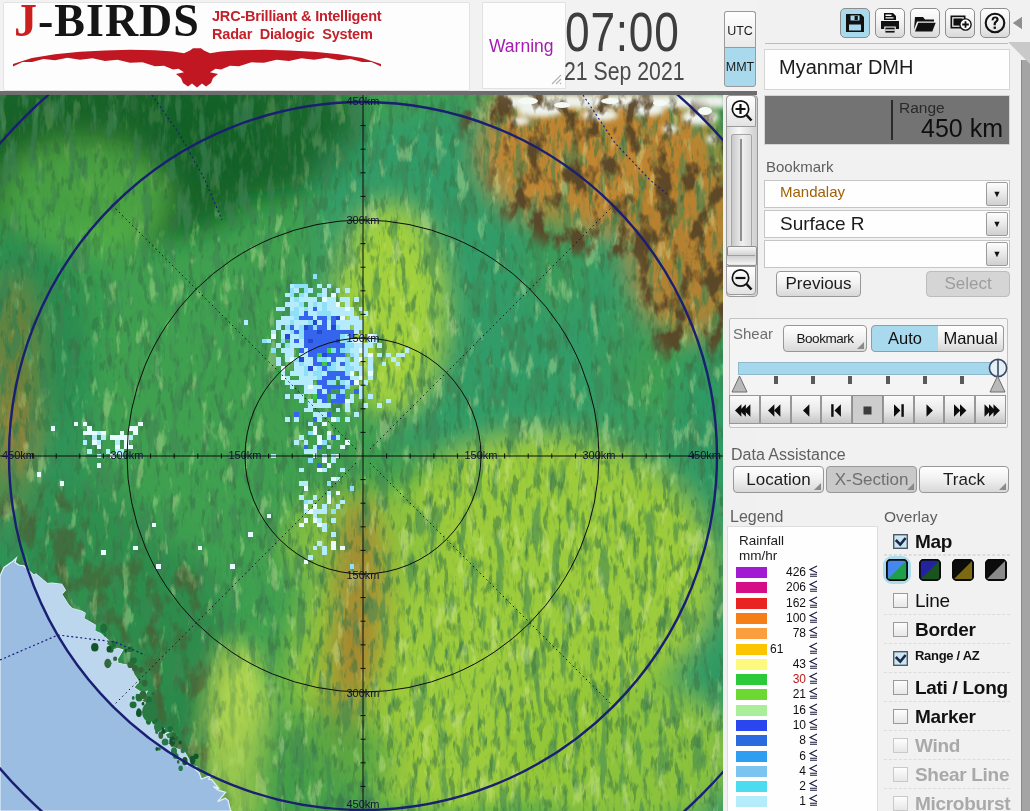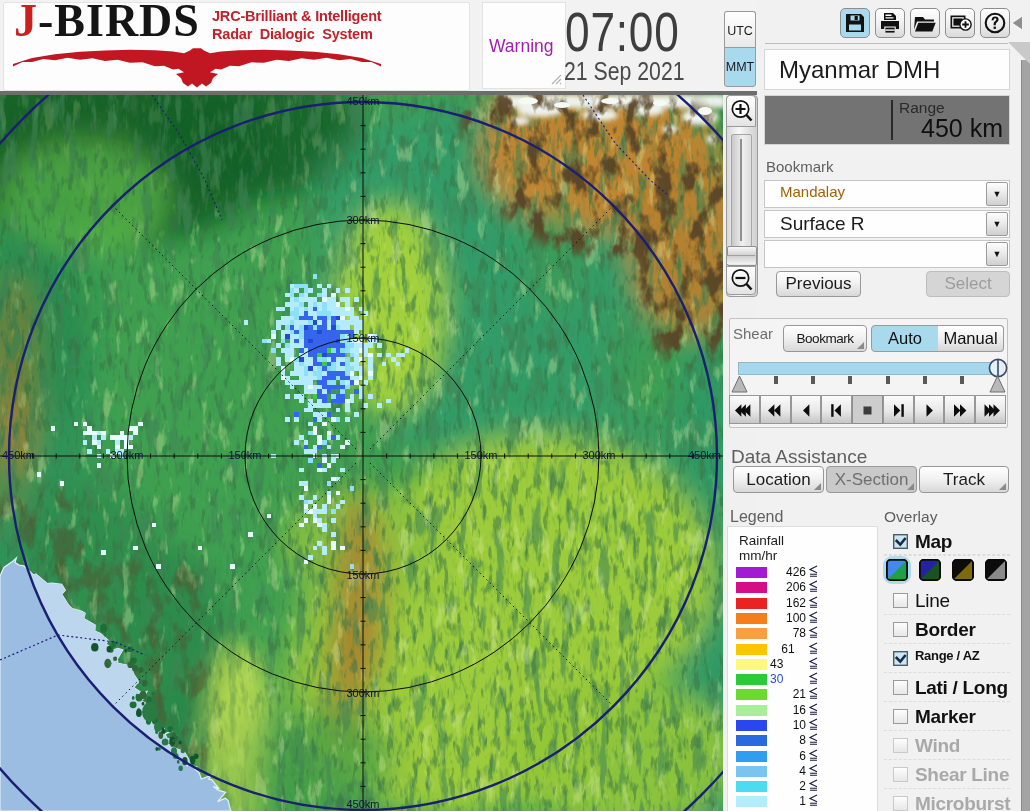--- a/index.html
+++ b/index.html
@@ -63,21 +63,21 @@
       <rect x="12.6" y="17.6" width="2.3" height="2.3" fill="#111"></rect>
     </svg></div>
 <div class="abs" style="left:1013px;top:17px;width:0;height:0;border-top:6px solid transparent;border-bottom:6px solid transparent;border-right:9px solid #8f8f8f"></div>
 <div class="abs" style="left:1021px;top:60px;width:9px;height:751px;background:#a4a4a4;border-left:1px solid #8a8a8a"></div>
 <svg class="abs" style="left:1008px;top:42px" width="22" height="22">
     <path d="M0,0 L22,22 L22,0 Z" fill="#c9c9c9"></path>
   </svg>
 <div class="abs" style="left:1013px;top:17px;width:0;height:0;border-top:6px solid transparent;border-bottom:6px solid transparent;border-right:9px solid #8f8f8f"></div>
 <div class="abs" style="left:765px;top:43px;width:243px;height:1px;background:#bdbdbd"></div>
 <div class="abs" style="left:764px;top:49px;width:244px;height:39px;background:#fefefe;border:1px solid #d5d5d5">
- <div class="abs" style="left:14px;top:6px;font-size:24px;color:#1c1c1c">Myanmar DMH</div>
+ <div class="abs" style="left:14px;top:6px;font-size:20px;color:#1c1c1c">Myanmar DMH</div>
 </div>
 <div class="abs" style="left:764px;top:95px;width:244px;height:48px;background:#737373;border:1px solid #d5d5d5">
  <div class="abs" style="left:126px;top:4px;width:1.5px;height:40px;background:#2a2a2a"></div>
  <div class="abs" style="left:134px;top:3px;font-size:15.5px;color:#2a2a2a">Range</div>
  <div class="abs" style="right:6px;top:18px;font-size:25px;color:#0f0f0f">450 km</div>
 </div>
 <div class="abs" style="left:766px;top:158px;font-size:15px;color:#5f5f5f">Bookmark</div>
 <div class="abs" style="left:764px;top:180px;width:244px;height:26px;background:#fefefe;border:1px solid #c6c6c6">
     <div class="abs" style="left:15px;top:2px;font-size:15px;color:#a16207">Mandalay</div>
     <div class="abs btnflat" style="right:1px;top:1px;width:20px;height:22px;border-radius:2px;text-align:center;font-size:9px;color:#111;line-height:22px">▼</div>
@@ -143,21 +143,21 @@
     </svg></div>
 <div class="abs" style="left:944px;top:395px;width:31px;height:29px;background:linear-gradient(#fbfbfb,#e8e8e8 55%,#c6c6c6);border:1px solid #979797;box-sizing:border-box"><svg width="29" height="29" viewBox="0 0 29 29">
       <path d="M15.4,14.5 L9,8.2 L9,20.8 Z" fill="#0d0d0d"></path>
       <path d="M21.4,14.5 L15,8.2 L15,20.8 Z" fill="#0d0d0d"></path>
     </svg></div>
 <div class="abs" style="left:975px;top:395px;width:31px;height:29px;background:linear-gradient(#fbfbfb,#e8e8e8 55%,#c6c6c6);border:1px solid #979797;box-sizing:border-box"><svg width="29" height="29" viewBox="0 0 29 29">
       <path d="M14.9,14.5 L8.5,8.2 L8.5,20.8 Z" fill="#0d0d0d"></path>
       <path d="M19.4,14.5 L13,8.2 L13,20.8 Z" fill="#0d0d0d"></path>
       <path d="M23.9,14.5 L17.5,8.2 L17.5,20.8 Z" fill="#0d0d0d"></path>
     </svg></div>
-<div class="abs" style="left:731px;top:446px;font-size:19px;color:#5f5f5f">Data Assistance</div>
+<div class="abs" style="left:731px;top:446px;font-size:16px;color:#5f5f5f">Data Assistance</div>
 <div class="abs btn" style="left:733px;top:466px;width:89px;height:25px;font-size:17px;color:#1c1c1c;text-align:center;line-height:25px">Location<span class="corner"></span></div>
 <div class="abs" style="left:826px;top:466px;width:89px;height:25px;background:#c9c9c9;border:1px solid #9a9a9a;border-radius:4px;font-size:17px;color:#6f6f6f;text-align:center;line-height:25px">X-Section<span class="corner"></span></div>
 <div class="abs btn" style="left:919px;top:466px;width:88px;height:25px;font-size:17px;color:#1c1c1c;text-align:center;line-height:25px">Track<span class="corner"></span></div>
 
 <div class="abs" style="left:730px;top:508px;font-size:16px;color:#5f5f5f">Legend</div>
 <div class="abs" style="left:727px;top:526px;width:149px;height:285px;background:#fefefe;border:1px solid #ddd">
  <div class="abs" style="left:11px;top:6px;font-size:13.5px;color:#1c1c1c">Rainfall<br>mm/hr</div>
 </div>
 <div class="abs" style="left:736px;top:567px;width:31px;height:11px;background:#a21ad2"></div>
 <div class="abs" style="left:770px;top:565px;width:36px;text-align:right;font-size:12px;color:#101010">426</div>
@@ -178,31 +178,31 @@
 <div class="abs" style="left:770px;top:611px;width:36px;text-align:right;font-size:12px;color:#101010">100</div>
 <svg class="abs" style="left:808px;top:611px" width="11" height="12">
     <path d="M9,1 L2,4.4 L9,7.8 M2,9.3 H9 M2,11.3 H9" stroke="#1a1a40" stroke-width="1.1" fill="none"></path>
   </svg>
 <div class="abs" style="left:736px;top:628px;width:31px;height:11px;background:#fa9e3e"></div>
 <div class="abs" style="left:770px;top:626px;width:36px;text-align:right;font-size:12px;color:#101010">78</div>
 <svg class="abs" style="left:808px;top:626px" width="11" height="12">
     <path d="M9,1 L2,4.4 L9,7.8 M2,9.3 H9 M2,11.3 H9" stroke="#1a1a40" stroke-width="1.1" fill="none"></path>
   </svg>
 <div class="abs" style="left:736px;top:644px;width:31px;height:11px;background:#fcc501"></div>
-<div class="abs" style="left:770px;top:642px;width:36px;text-align:center;font-size:12px;color:#101010">61</div>
+<div class="abs" style="left:770px;top:642px;width:36px;text-align:left;font-size:12px;color:#101010">61</div>
 <svg class="abs" style="left:808px;top:642px" width="11" height="12">
     <path d="M9,1 L2,4.4 L9,7.8 M2,9.3 H9 M2,11.3 H9" stroke="#1a1a40" stroke-width="1.1" fill="none"></path>
   </svg>
 <div class="abs" style="left:736px;top:659px;width:31px;height:11px;background:#fdf97e"></div>
-<div class="abs" style="left:770px;top:657px;width:36px;text-align:left;font-size:12px;color:#101010">43</div>
+<div class="abs" style="left:770px;top:657px;width:36px;text-align:right;font-size:12px;color:#101010">43</div>
 <svg class="abs" style="left:808px;top:657px" width="11" height="12">
     <path d="M9,1 L2,4.4 L9,7.8 M2,9.3 H9 M2,11.3 H9" stroke="#1a1a40" stroke-width="1.1" fill="none"></path>
   </svg>
 <div class="abs" style="left:736px;top:674px;width:31px;height:11px;background:#2cc93a"></div>
-<div class="abs" style="left:770px;top:672px;width:36px;text-align:left;font-size:12px;color:#1d4ed8">30</div>
+<div class="abs" style="left:770px;top:672px;width:36px;text-align:right;font-size:12px;color:#b91c1c">30</div>
 <svg class="abs" style="left:808px;top:672px" width="11" height="12">
     <path d="M9,1 L2,4.4 L9,7.8 M2,9.3 H9 M2,11.3 H9" stroke="#1a1a40" stroke-width="1.1" fill="none"></path>
   </svg>
 <div class="abs" style="left:736px;top:689px;width:31px;height:11px;background:#6ed832"></div>
 <div class="abs" style="left:770px;top:687px;width:36px;text-align:right;font-size:12px;color:#101010">21</div>
 <svg class="abs" style="left:808px;top:687px" width="11" height="12">
     <path d="M9,1 L2,4.4 L9,7.8 M2,9.3 H9 M2,11.3 H9" stroke="#1a1a40" stroke-width="1.1" fill="none"></path>
   </svg>
 <div class="abs" style="left:736px;top:705px;width:31px;height:11px;background:#a9ef9a"></div>
 <div class="abs" style="left:770px;top:703px;width:36px;text-align:right;font-size:12px;color:#101010">16</div>

